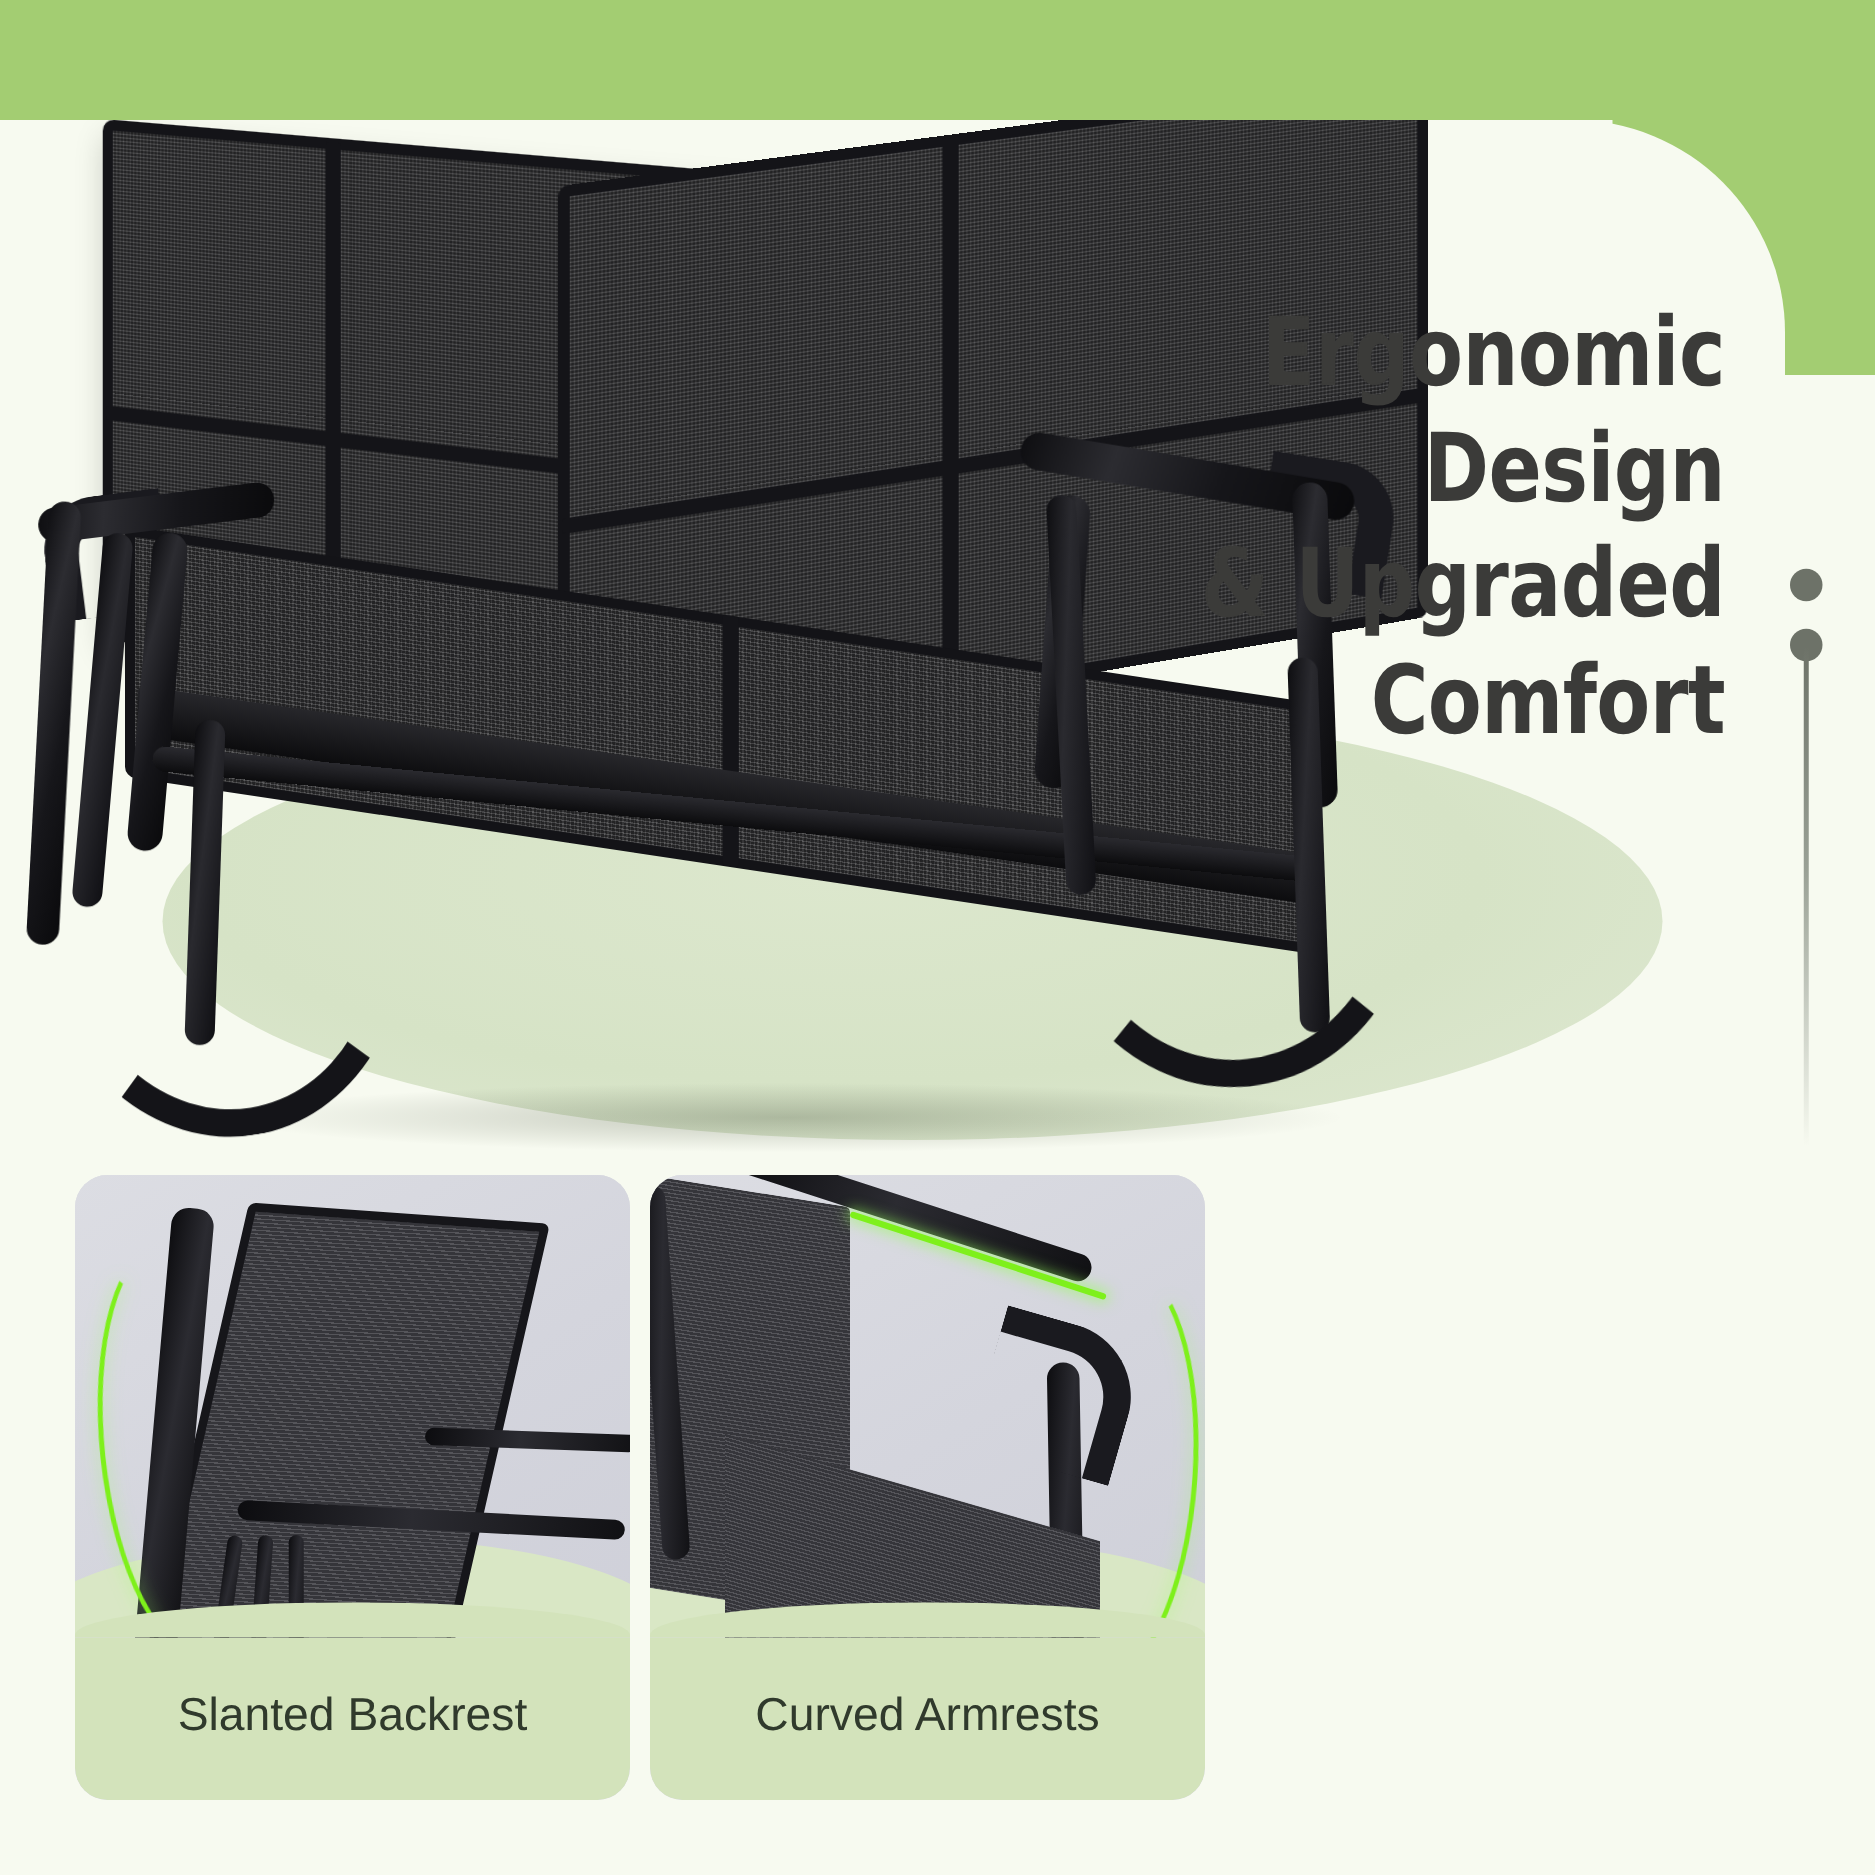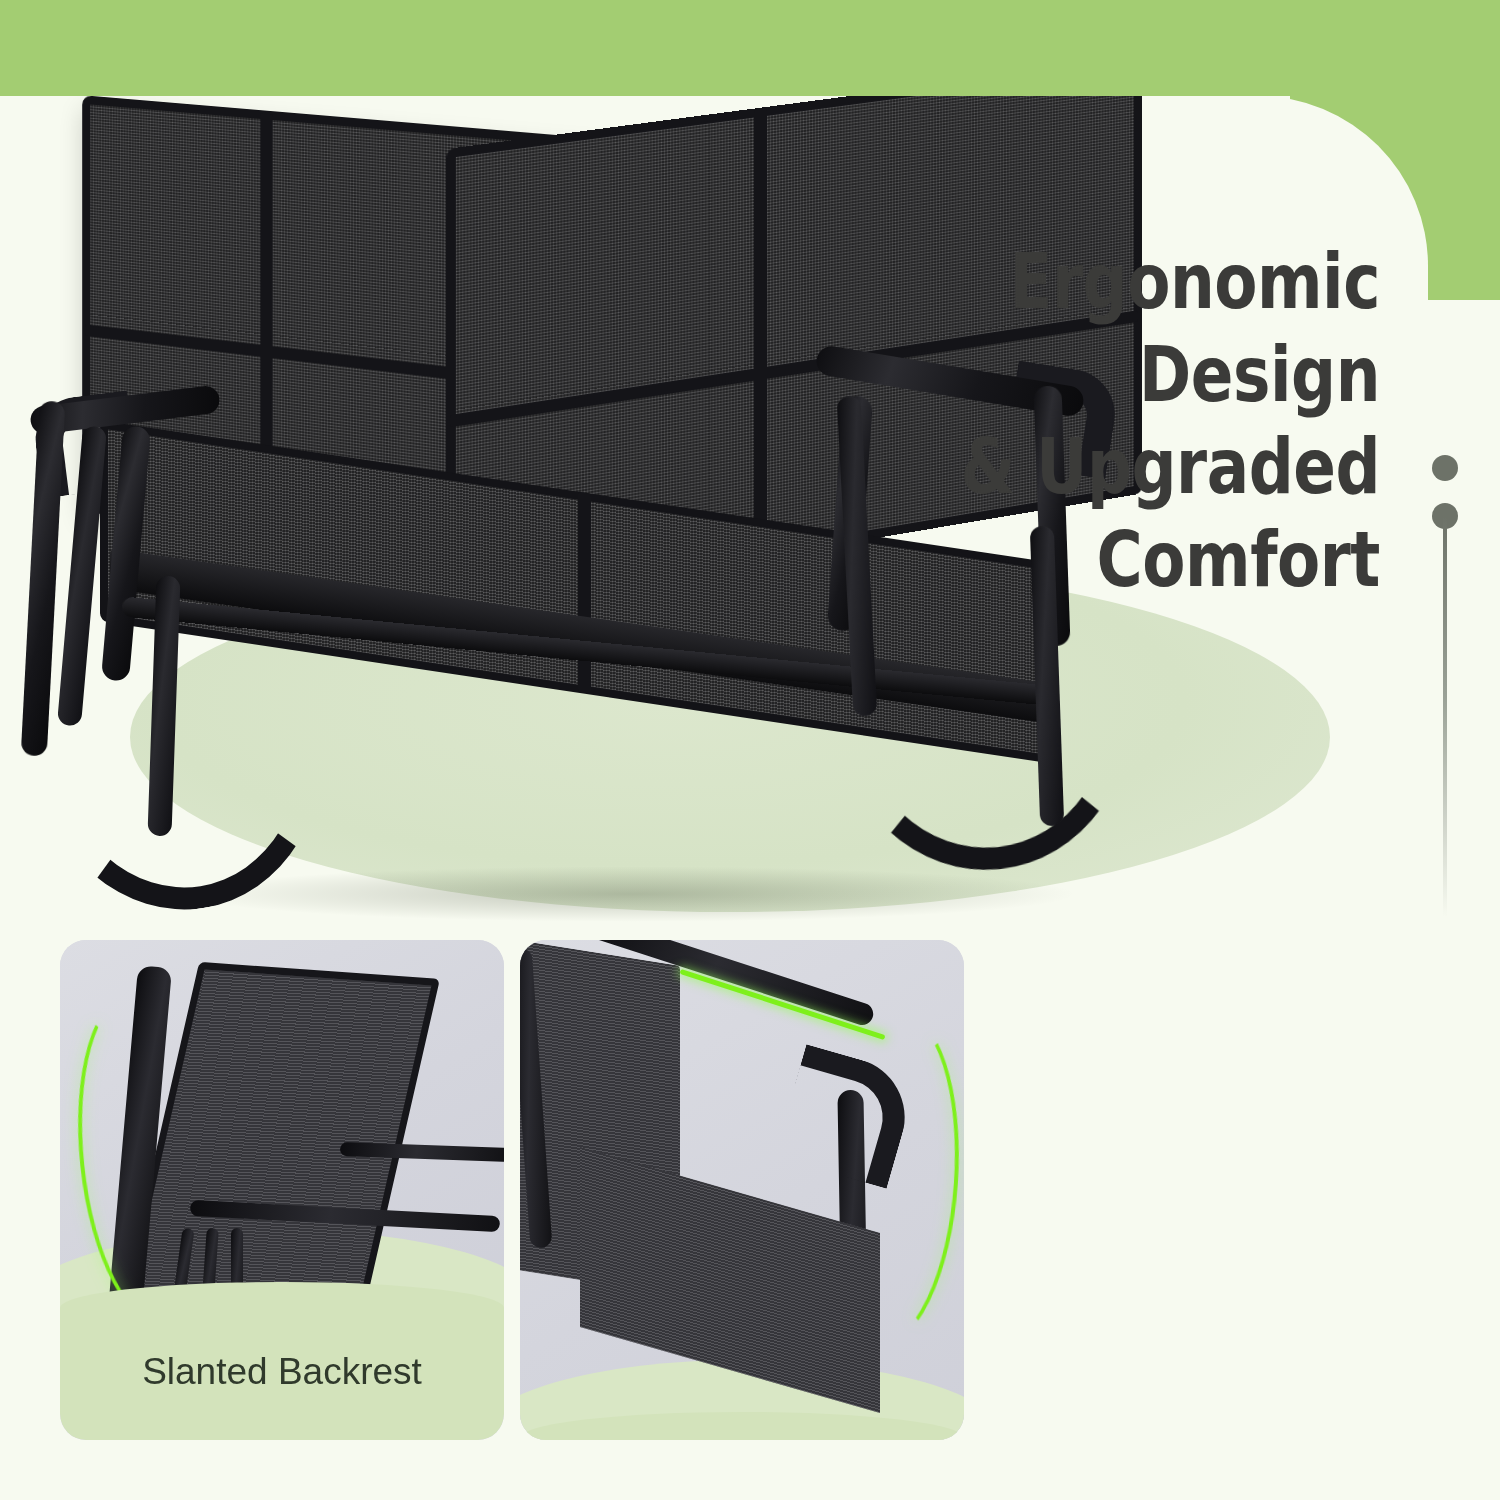--- a/index.html
+++ b/index.html
@@ -291,17 +291,18 @@
         <div class="p-mesh" style="left:-40px;top:10px;width:200px;height:330px;transform:skewY(9deg);border-radius:4px;"></div>
         <div class="p-tube" style="left:60px;top:20px;width:300px;height:22px;transform:rotate(18deg);"></div>
         <div class="p-tube" style="left:0px;top:8px;width:22px;height:300px;transform:rotate(-4deg);"></div>
         <div class="p-tube" style="left:320px;top:150px;width:26px;height:300px;transform:rotate(-1deg);"></div>
         <div style="position:absolute;left:268px;top:118px;width:95px;height:95px;border-top:22px solid #1a1a1f;border-right:22px solid #1a1a1f;border-top-right-radius:60px;transform:rotate(16deg);"></div>
         <div class="p-mesh" style="left:60px;top:250px;width:300px;height:180px;transform:skewY(16deg);"></div>
         <div class="glow" style="left:155px;top:62px;width:215px;height:5px;transform:rotate(18deg);"></div>
         <div class="glow-curve" style="left:300px;top:70px;width:130px;height:330px;transform:rotate(4deg) scaleX(-1);"></div>
         <div class="cap-hump"></div>
       </div>
+      <div class="caption">Curved Armrests</div>
     </div>
 
 
   </div>
 </div>
 
 </body></html>

